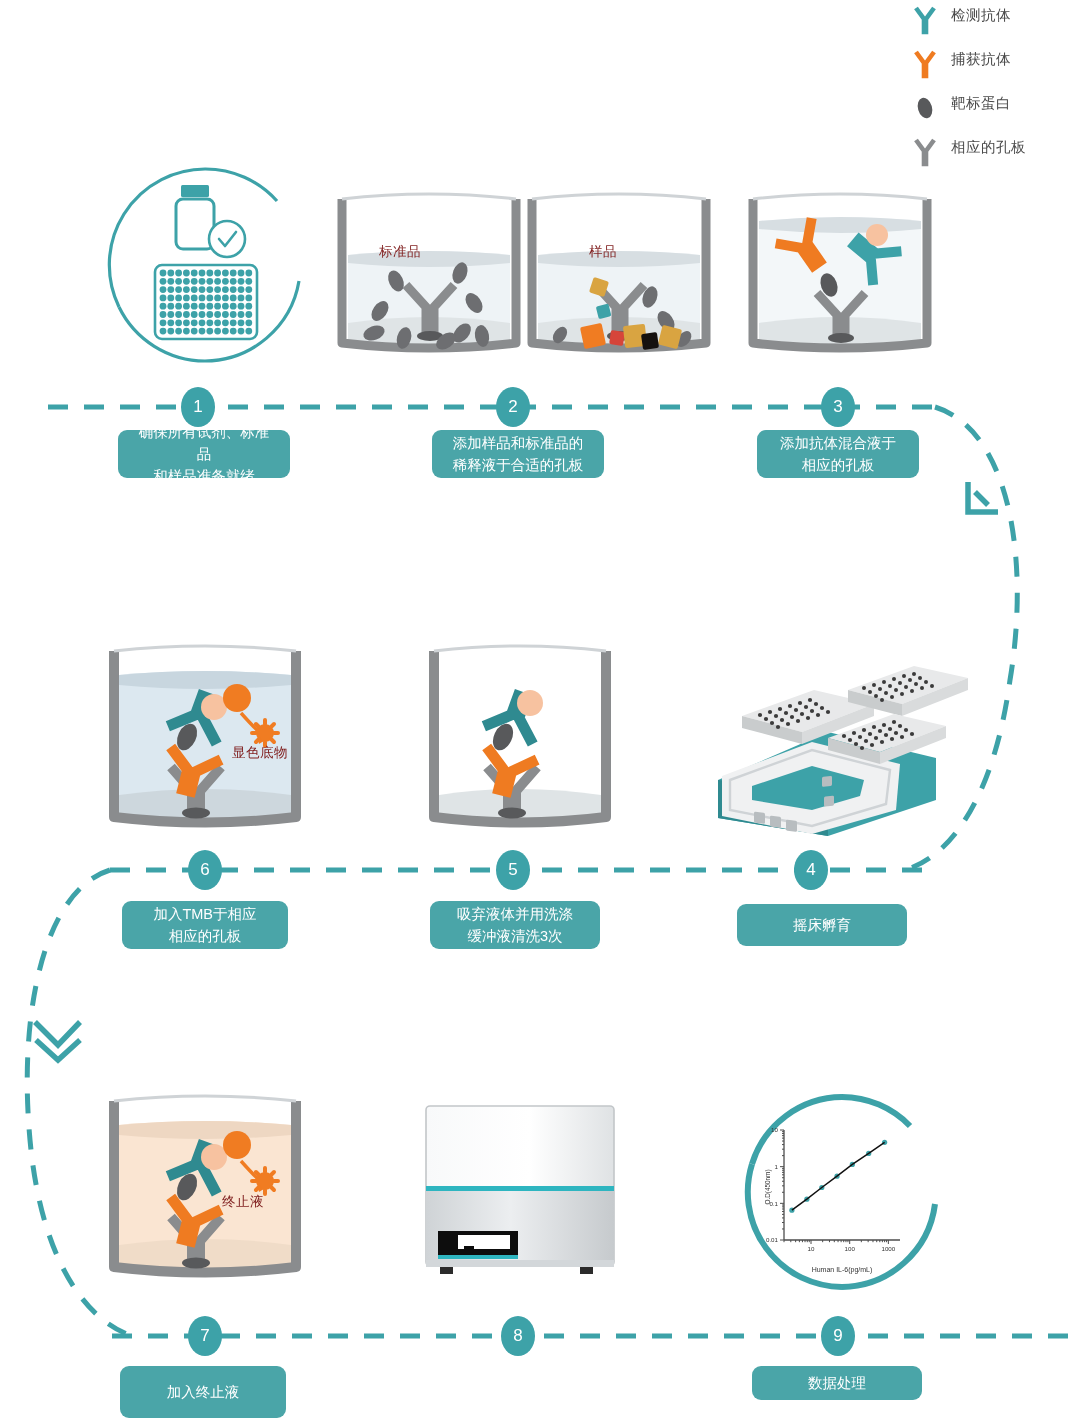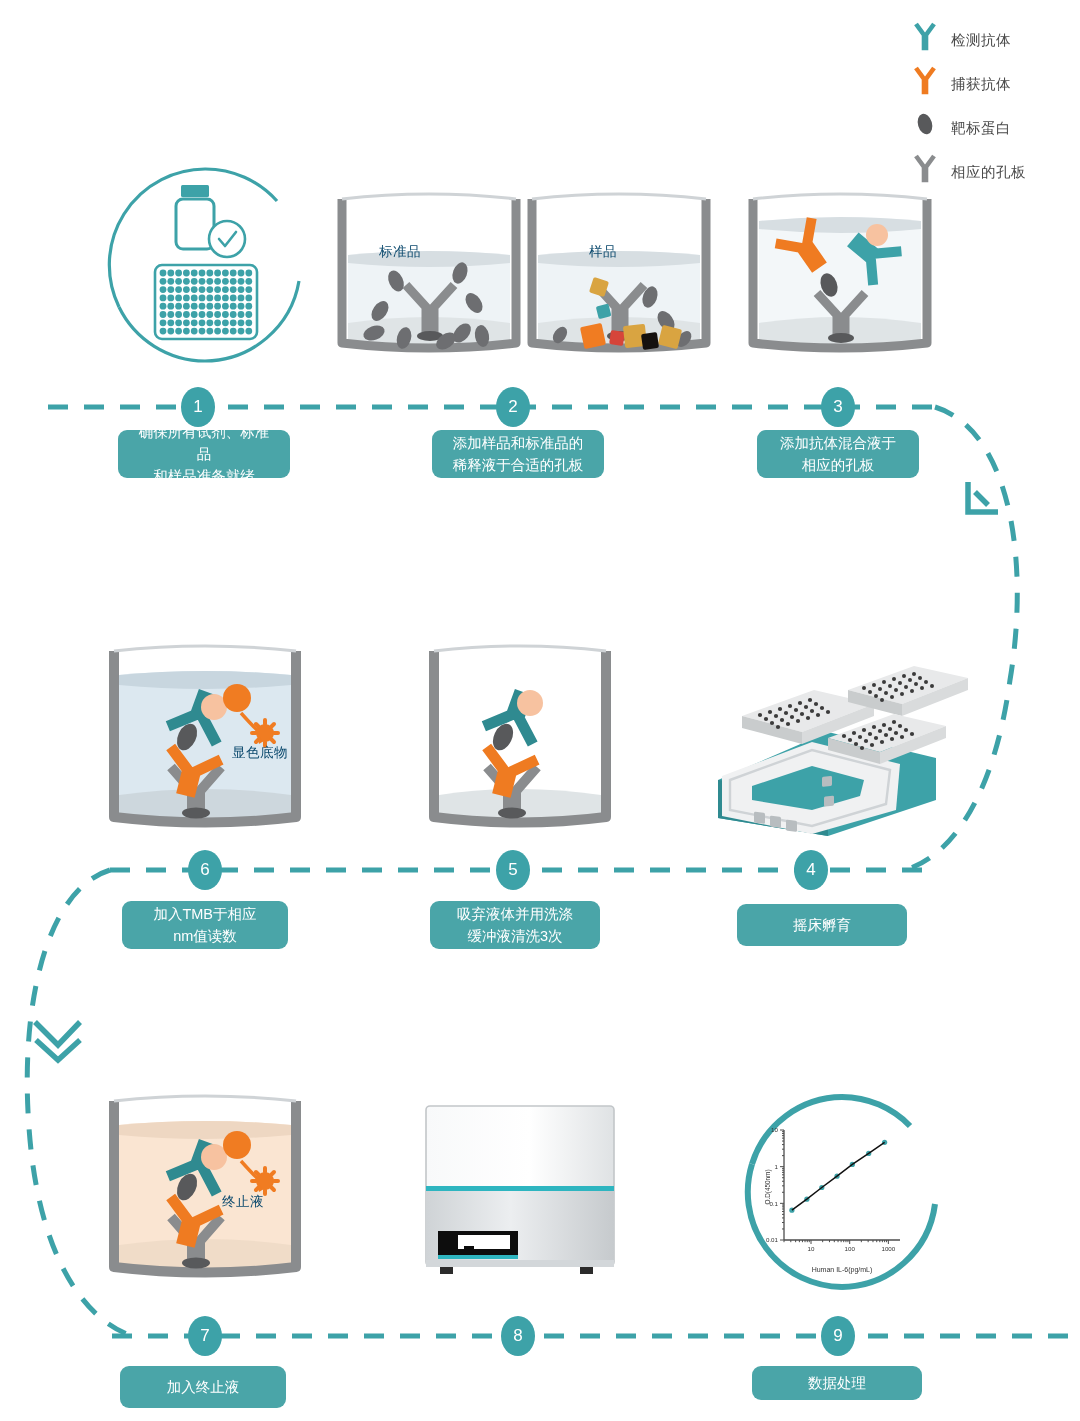--- a/index.html
+++ b/index.html
@@ -7,21 +7,21 @@
     width:1080px; height:1421px;
     background:#ffffff;
     font-family:"Liberation Sans", sans-serif;
     position:relative;
     overflow:hidden;
   }
   #stage { position:absolute; inset:0; }
 
   
   .legend { position:absolute; left:905px; top:6px; width:170px; }
-  .legend-row { display:flex; align-items:flex-end; height:44px; }
+  .legend-row { display:flex; align-items:flex-start; height:44px; }
   .legend-icon { width:40px; display:flex; justify-content:center; align-items:center; }
   .legend-label { font-size:14.5px; color:#4a4a4a; letter-spacing:.5px; margin-left:6px; }
 
   
   .panel { position:absolute; }
 
   
   .badge {
     position:absolute; width:34px; height:40px;
     background:#3da2a8; border-radius:50%;
@@ -32,21 +32,21 @@
     position:absolute; background:#4aa5a8; border-radius:9px;
     color:#fff; font-size:14.5px; line-height:22px; text-align:center;
     display:flex; align-items:center; justify-content:center;
     padding:8px 14px; z-index:5;
   }
   .stepbtn span { display:block; white-space:pre-line; }
 
   svg { display:block; overflow:visible; }
   .ovl { position:absolute; pointer-events:none; }
   .wlabel {
-    position:absolute; font-size:13.5px; color:#0c4a6e; letter-spacing:.5px;
+    position:absolute; font-size:13.5px; color:#7f1d1d; letter-spacing:.5px;
   }
 </style>
 </head>
 <body>
 
 <div id="stage">
 
   <div class="legend">
 
     <div class="legend-row">
@@ -696,30 +696,30 @@
       <span>添加样品和标准品的
 稀释液于合适的孔板</span>
     </div>
   <div class="stepbtn" style="left:757px; top:430px; width:162px; height:48px;justify-content:center;">
       <span>添加抗体混合液于
 相应的孔板</span>
     </div>
 
   <div class="stepbtn" style="left:122px; top:901px; width:166px; height:48px;">
       <span>加入TMB于相应
-nm值读数</span>
+相应的孔板</span>
     </div>
   <div class="stepbtn" style="left:430px; top:901px; width:170px; height:48px;">
       <span>吸弃液体并用洗涤
 缓冲液清洗3次</span>
     </div>
   <div class="stepbtn" style="left:737px; top:904px; width:170px; height:42px;">
       <span>摇床孵育</span>
     </div>
 
-  <div class="stepbtn" style="left:120px; top:1366px; width:166px; height:42px;">
+  <div class="stepbtn" style="left:120px; top:1366px; width:166px; height:52px;">
       <span>加入终止液</span>
     </div>
   <div class="stepbtn" style="left:752px; top:1366px; width:170px; height:34px;">
       <span>数据处理</span>
     </div>
 
 </div>
 
 </body></html>

